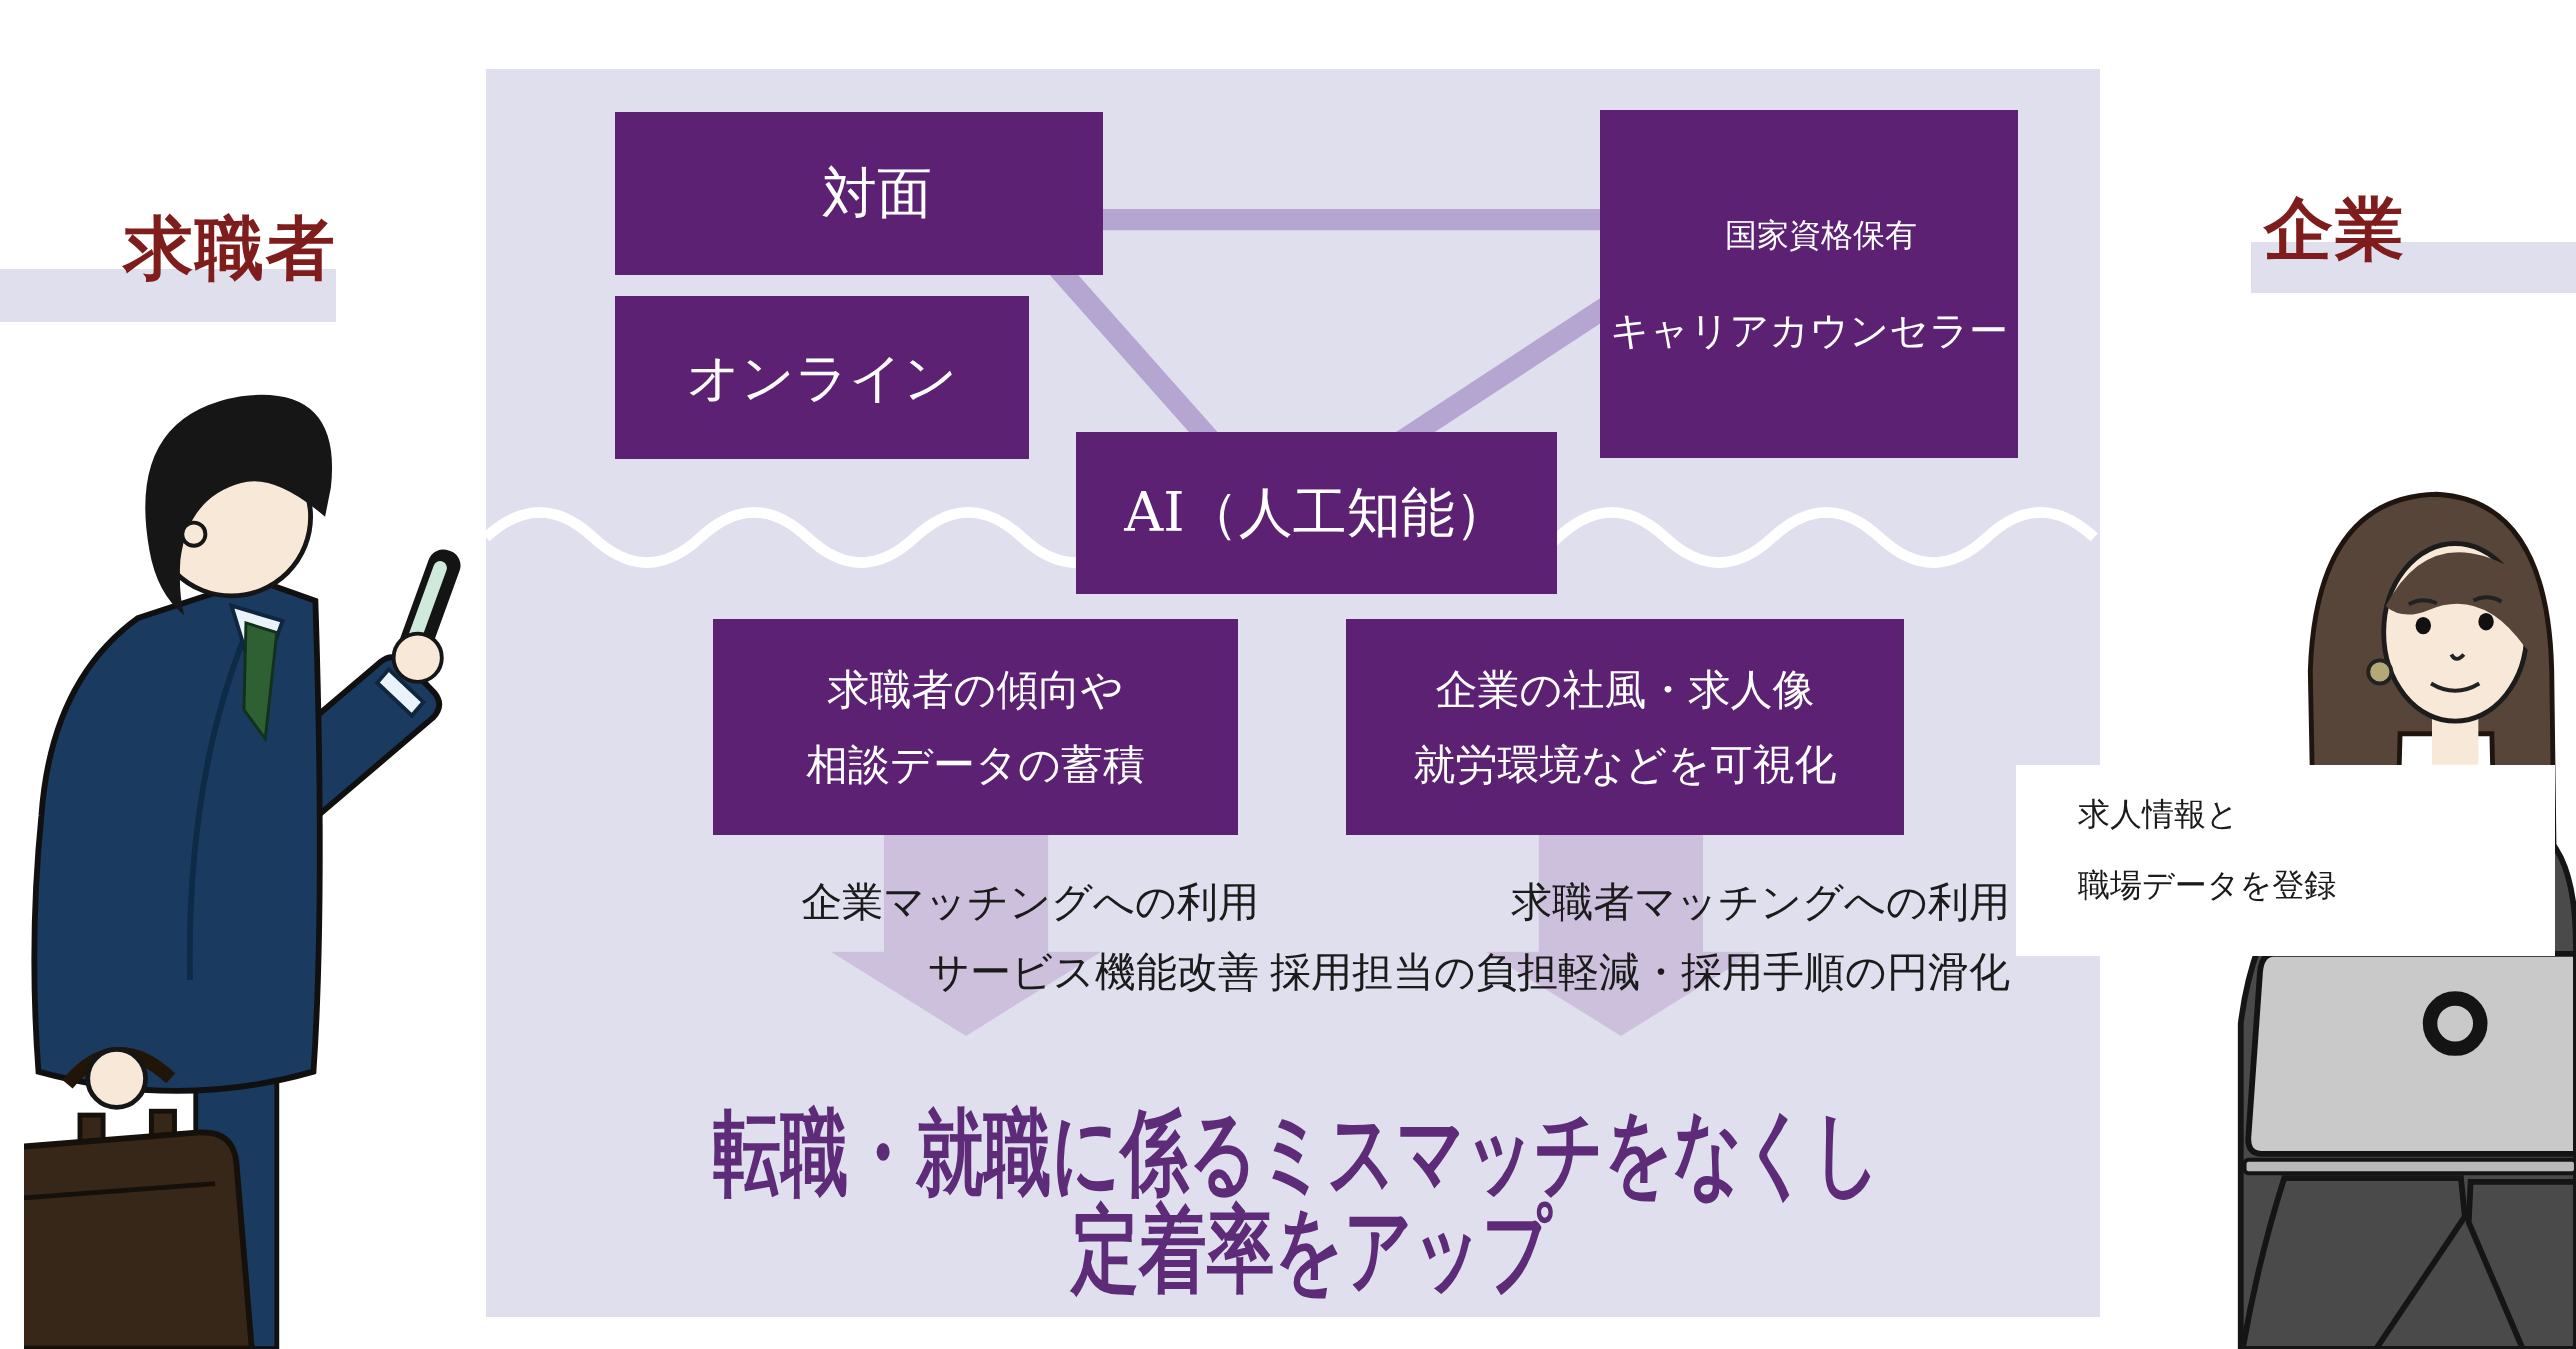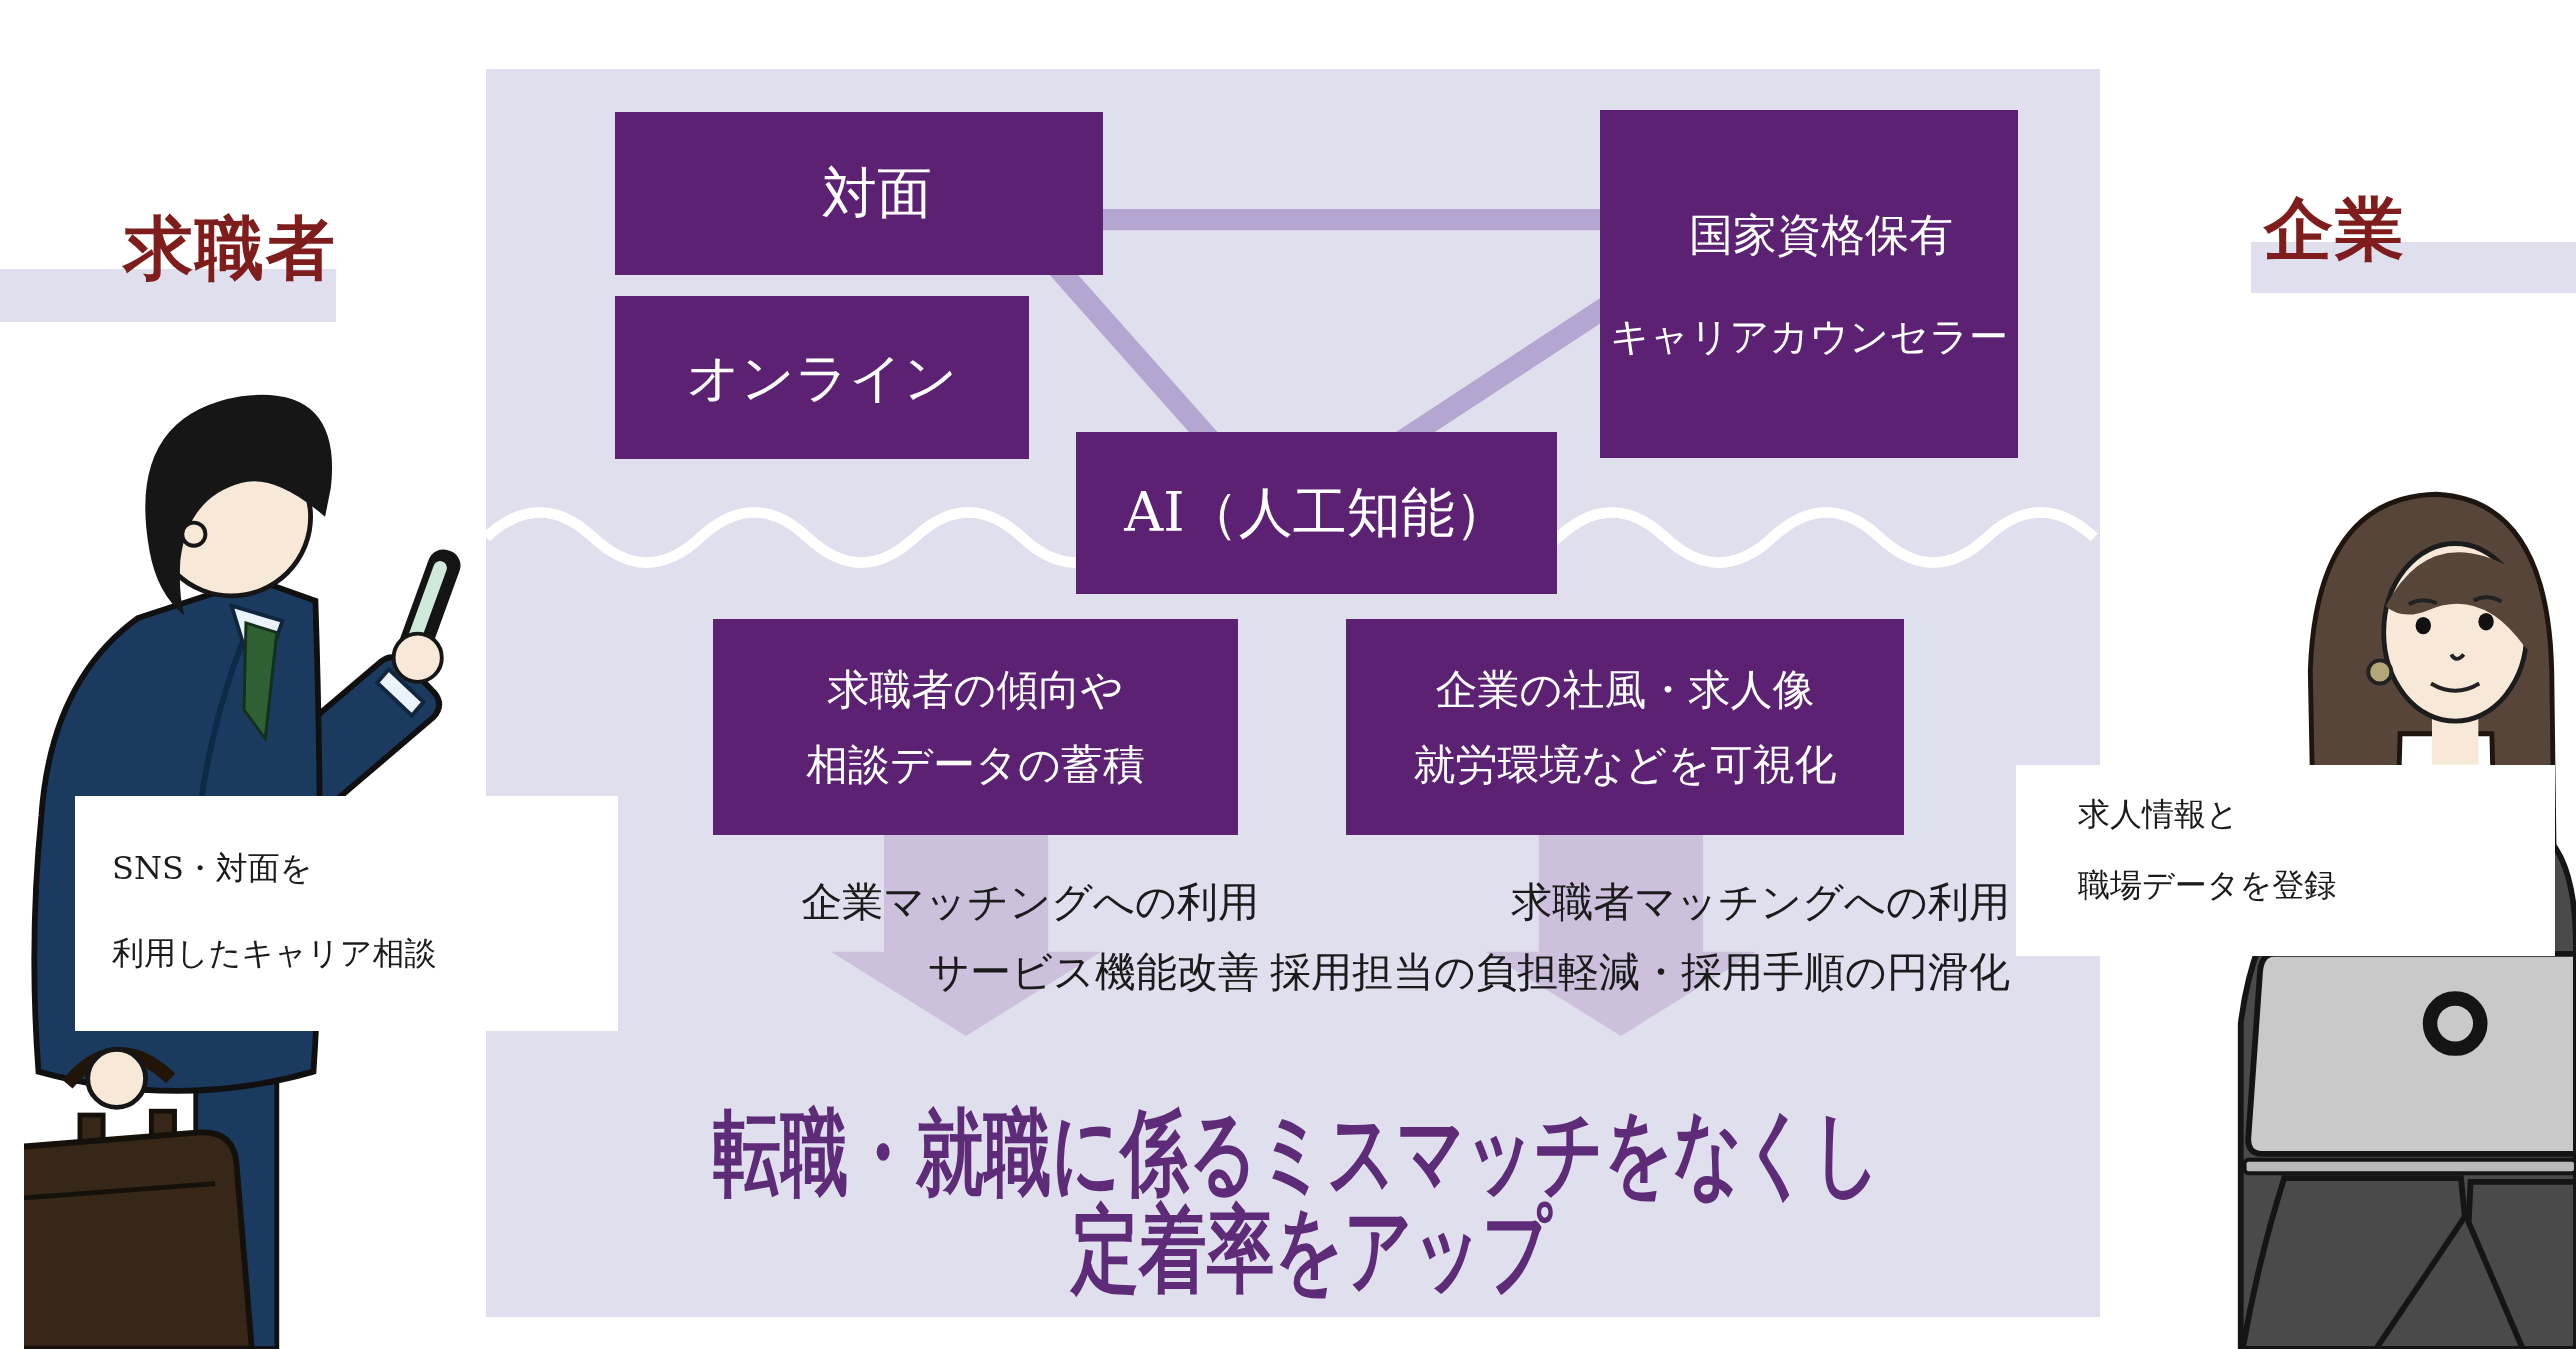--- a/index.html
+++ b/index.html
@@ -31,21 +31,21 @@
   .wave{stroke:#ffffff;stroke-width:11;fill:none;}
   .arrowshape{fill:var(--arrow);}
   .pbox{
     background:var(--box-purple);color:#ffffff;z-index:3;
     display:flex;flex-direction:column;align-items:center;justify-content:center;
     font-family:"DejaVu Serif","Liberation Serif",serif;text-align:center;
   }
   #box-taimen{left:615px;top:112px;width:488px;height:163px;font-size:55px;padding-left:36px;}
   #box-online{left:615px;top:296px;width:414px;height:163px;font-size:53px;}
   #box-counselor{left:1600px;top:110px;width:418px;height:348px;}
-  #box-counselor .l1{font-size:44px;line-height:1;margin-left:24px;}
+  #box-counselor .l1{font-size:32px;line-height:1;margin-left:24px;}
   #box-counselor .l2{font-size:39px;line-height:1;margin-top:60px;}
   #box-ai{left:1076px;top:432px;width:481px;height:162px;font-size:54px;}
   #box-left-mid{left:706px;top:619px;width:525px;height:216px;font-size:42px;margin-left:7px;}
   #box-right-mid{left:1346px;top:619px;width:558px;height:216px;font-size:42px;}
   .pbox .gap{margin-top:33px;line-height:1;}
   .pbox .tl{line-height:1;}
   .note{
     z-index:3;color:var(--ink);text-align:right;
     font-family:"DejaVu Serif","Liberation Serif",serif;font-size:41px;line-height:70px;
   }
@@ -200,23 +200,19 @@
     <g>
       <path d="M74 528 L387 528 L387 735 L62 735 Q46 735 48 716 L60 546 Q62 528 74 528 Z" fill="var(--laptop-gray)" stroke="#141414" stroke-width="6"></path>
       <circle cx="262" cy="600" r="26" fill="none" stroke="#141414" stroke-width="15"></circle>
       <rect x="44" y="741" width="343" height="14" rx="4" fill="#b9b9b9" stroke="#141414" stroke-width="4"></rect>
     </g>
 
     <path d="M85 760 L268 760 L272 800 L180 937 L42 937 Q58 845 85 760 Z" fill="var(--jacket-gray)" stroke="#151515" stroke-width="6"></path>
     <path d="M278 764 L387 764 L387 937 L332 937 L276 806 Z" fill="var(--jacket-gray)" stroke="#151515" stroke-width="6"></path>
   </svg>
 
-  <div class="abs caption" id="caption-left">
-    <div class="l1">SNS・対面を</div>
-    <div class="l2">利用したキャリア相談</div>
-  </div>
   <div class="abs caption" id="caption-right">
     <div class="l1">求人情報と</div>
     <div class="l2">職場データを登録</div>
   </div>
 
 </div>
 
 
 </body></html>

